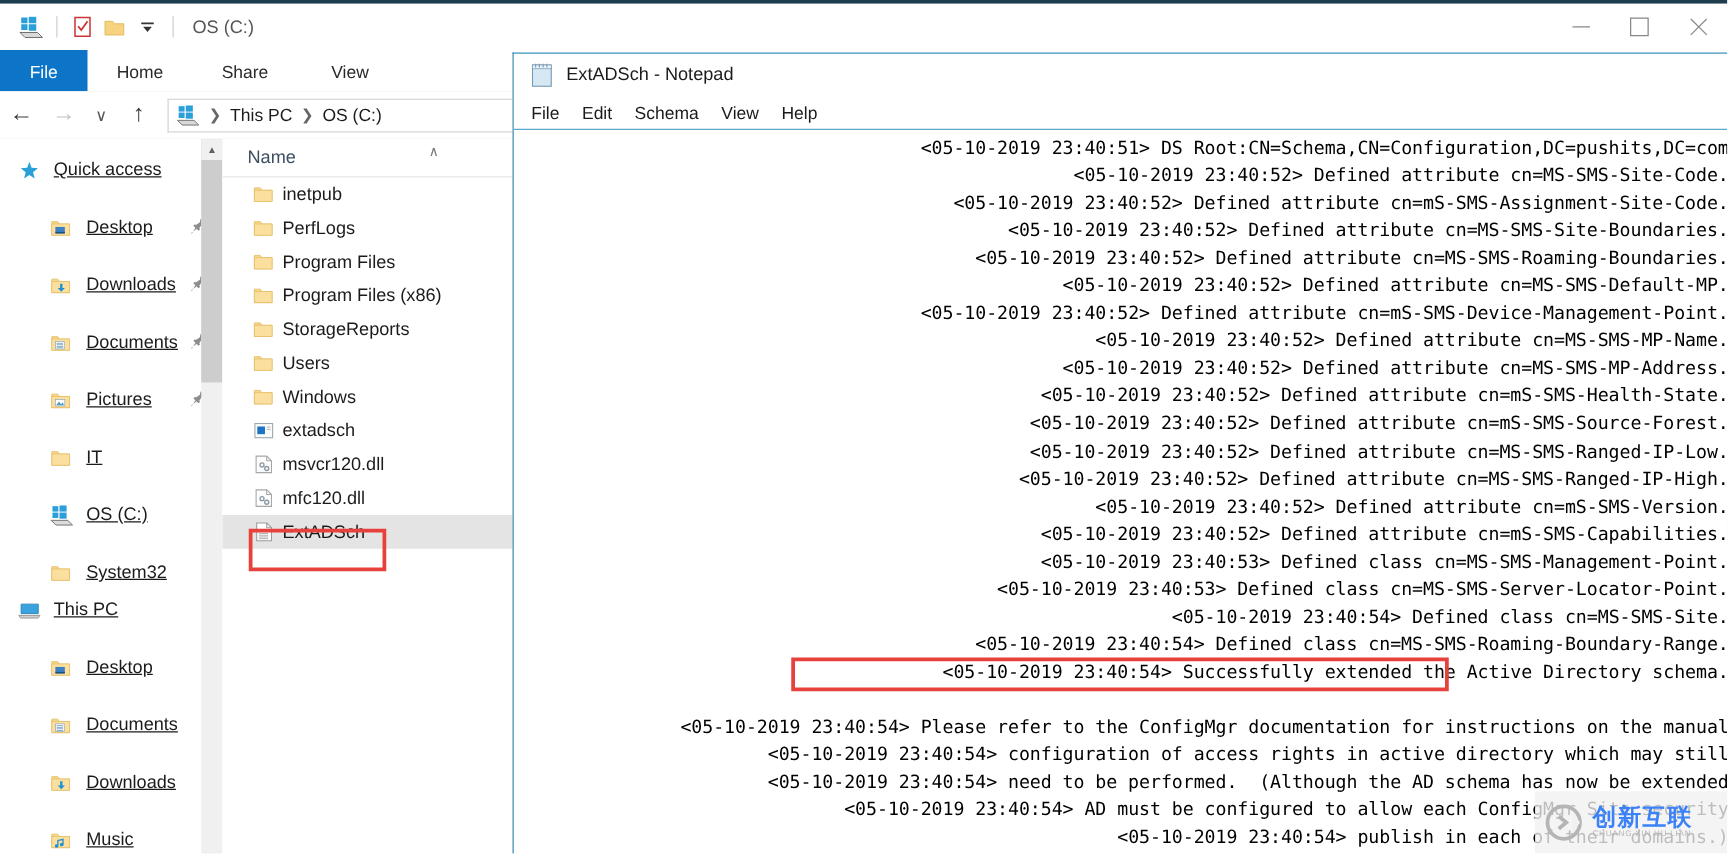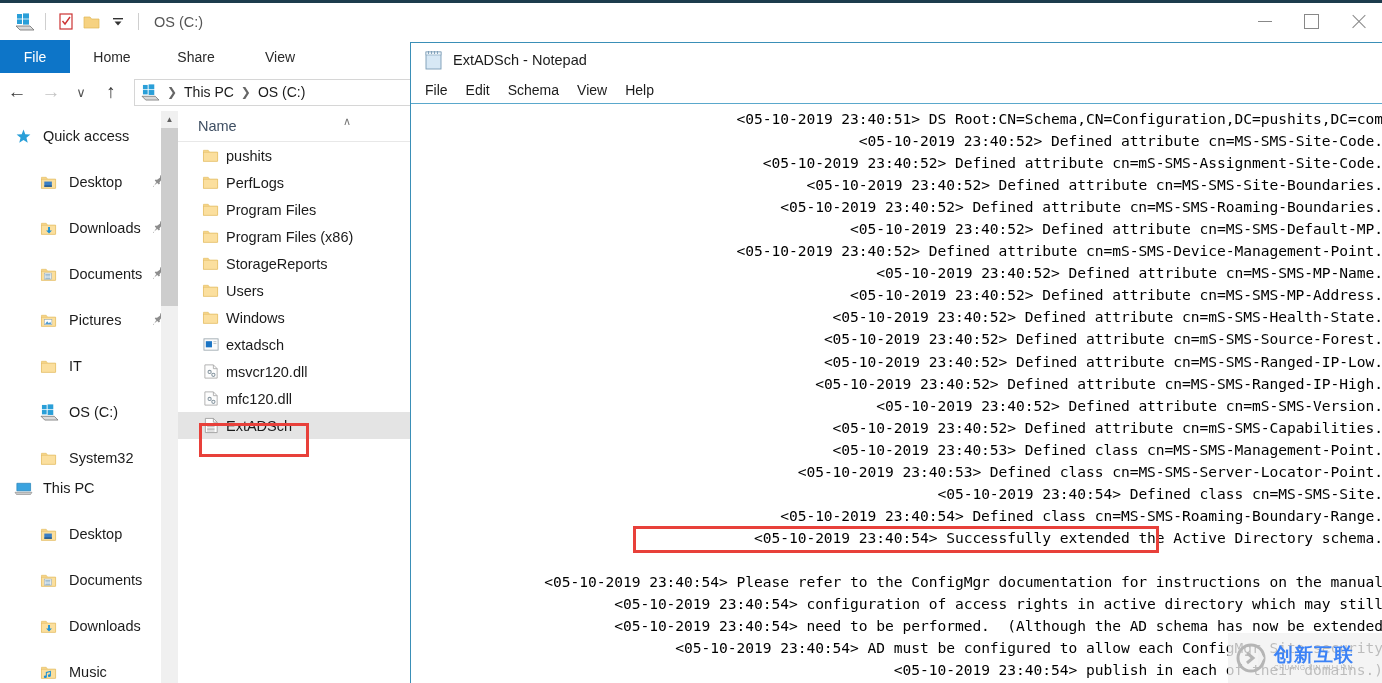--- a/index.html
+++ b/index.html
@@ -121,20 +121,21 @@
     width: 178px; height: 575px;
     background: #ffffff;
     padding-top: 10px;
     position: relative;
     overflow: hidden;
   }
   .navrow {
     height: 30px; display: flex; align-items: center;
     padding-left: 14px; font-size: 14.5px; color: #1b1b1b;
     position: relative;
+    text-decoration: underline;
   }
   .navrow.indent { padding-left: 40px; margin-top: 16px; }
   .navrow.sel { background: #d6d6d6; }
   .navrow .nicon {
     width: 22px; height: 20px; margin-right: 7px;
     display: flex; align-items: center; justify-content: flex-start;
     flex: 0 0 auto;
   }
   .pin {
     position: absolute; right: 13px; top: 7px;
@@ -515,21 +516,21 @@
           <span class="sortarrow">∧</span>
         </div>
         <div id="filerows">
             <div class="frow">
               <span class="ficon">
                 <svg width="19" height="17" viewBox="0 0 20 18">
                   <path d="M1.5 3.5 L6.5 3.5 L8 5.5 L16.5 5.5 L16.5 15 L1.5 15 Z" fill="#f7d68a" stroke="#e3bd64" stroke-width="0.7"></path>
                   <rect x="1.5" y="5.5" width="15" height="9.5" fill="#fbdf9e" stroke="#e3bd64" stroke-width="0.6"></rect>
                 </svg>
               </span>
-              <span>pushits</span>
+              <span>inetpub</span>
             </div>
             <div class="frow">
               <span class="ficon">
                 <svg width="19" height="17" viewBox="0 0 20 18">
                   <path d="M1.5 3.5 L6.5 3.5 L8 5.5 L16.5 5.5 L16.5 15 L1.5 15 Z" fill="#f7d68a" stroke="#e3bd64" stroke-width="0.7"></path>
                   <rect x="1.5" y="5.5" width="15" height="9.5" fill="#fbdf9e" stroke="#e3bd64" stroke-width="0.6"></rect>
                 </svg>
               </span>
               <span>PerfLogs</span>
             </div>

